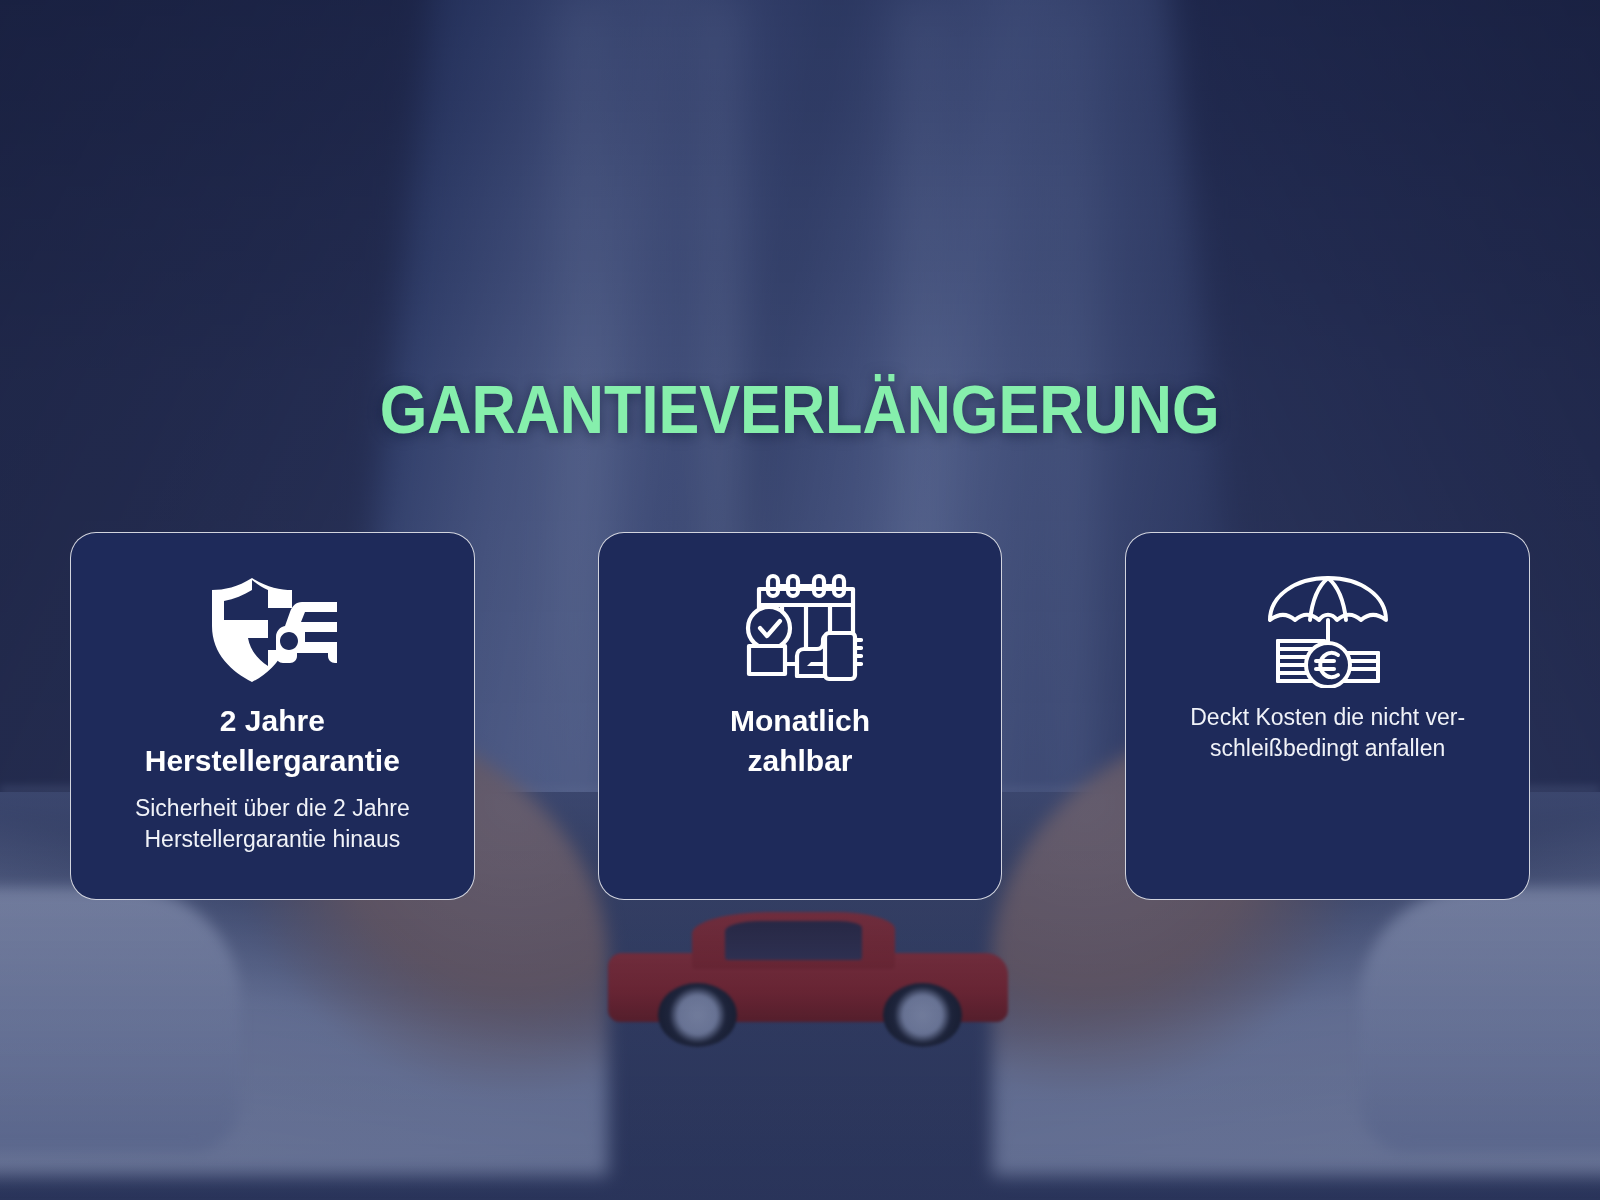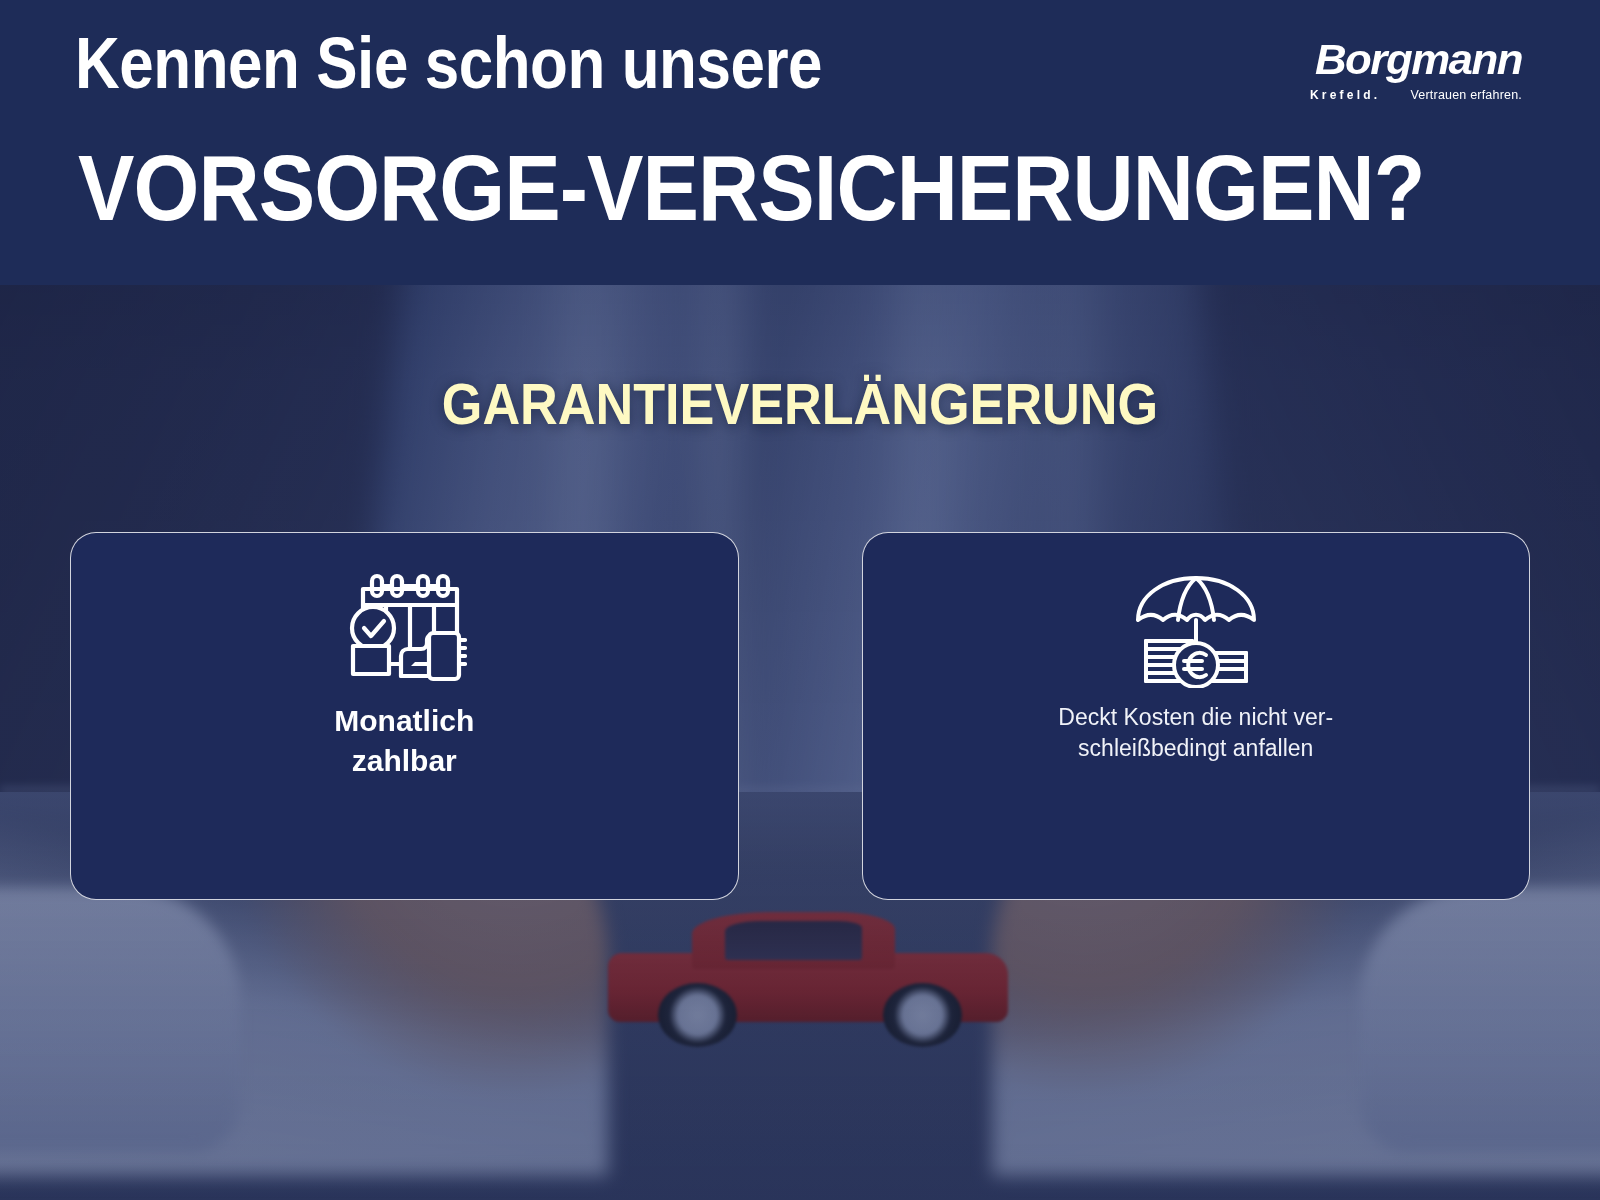--- a/index.html
+++ b/index.html
@@ -276,24 +276,24 @@
     white-space: nowrap;
   }
 
   
   .main-title {
     position: absolute;
     left: 0;
     right: 0;
     top: 375px;
     text-align: center;
-    font-size: 58px;
+    font-size: 68px;
     line-height: 1;
     font-weight: 700;
-    color: #fef9c3;
+    color: #86efac;
     letter-spacing: 0px;
     z-index: 4;
     text-shadow: 0 2px 14px rgba(10,18,45,.55);
   }
   .main-title span {
     display: inline-block;
     transform: scaleX(.9);
   }
 
   
@@ -367,39 +367,40 @@
       <div class="body"></div>
       <div class="cabin"></div>
       <div class="glass"></div>
       <div class="wheel w1"></div>
       <div class="wheel w2"></div>
     </div>
     <div class="tint"></div>
     <div class="tint2"></div>
   </div>
 
-  <div class="header">
-    <div class="h-line1">Kennen Sie schon unsere</div>
-    <div class="h-line2">VORSORGE-VERSICHERUNGEN?</div>
-
-    <div class="logo">
-      <div class="wordmark">Borgmann</div>
-      <div class="tagbar">
-        <span class="tag-left">Krefeld.</span>
-        <span class="tag-right">Vertrauen erfahren.</span>
-      </div>
-    </div>
-  </div>
 
   <div class="main-title">
     <span>GARANTIEVERLÄNGERUNG</span>
   </div>
 
   <div class="cards">
 
+    <div class="card">
+      <div class="icon">
+        <svg width="132" height="112" viewBox="0 0 132 112" fill="#ffffff" aria-hidden="true">
+          <path d="M46 4 C32 13 18 16 6 16 L6 52 C6 80 26 98 46 108 C60 101 72 90 78 76 L62 76 L62 92 C52 86 44 76 42 64 L62 64 L62 46 L18 46 L18 27 C28 25 38 21 46 16 Z"></path>
+          <path d="M46 4 C60 13 74 16 86 16 L86 34 L62 34 L62 16 C56 14 51 10 46 6 Z"></path>
+          <path d="M96 28 C90 28 86 32 84 38 L79 52 C74 53 70 57 70 63 L70 82 C70 86 73 89 77 89 L84 89 C88 89 91 86 91 82 L91 79 L122 79 L122 82 C122 86 125 89 129 89 L131 89 L131 28 Z M83 58 C88 58 92 62 92 67 C92 72 88 76 83 76 C78 76 74 72 74 67 C74 62 78 58 83 58 Z M99 38 L131 38 L131 48 L95 48 Z M99 58 L131 58 L131 68 L99 68 Z"></path>
+        </svg>
+      </div>
+      <div class="c-title">2 Jahre
+Herstellergarantie</div>
+      <div class="c-desc">Sicherheit über die 2 Jahre
+Herstellergarantie hinaus</div>
+    </div>
 
     <div class="card">
       <div class="icon">
         <svg width="126" height="116" viewBox="0 0 126 116" fill="none" stroke="#ffffff" stroke-width="4.2" stroke-linecap="round" stroke-linejoin="round" aria-hidden="true">
 
           <rect x="31" y="4" width="10" height="20" rx="5"></rect>
           <rect x="51" y="4" width="10" height="20" rx="5"></rect>
           <rect x="77" y="4" width="10" height="20" rx="5"></rect>
           <rect x="97" y="4" width="10" height="20" rx="5"></rect>
           <line x1="41" y1="14" x2="51" y2="14"></line>

